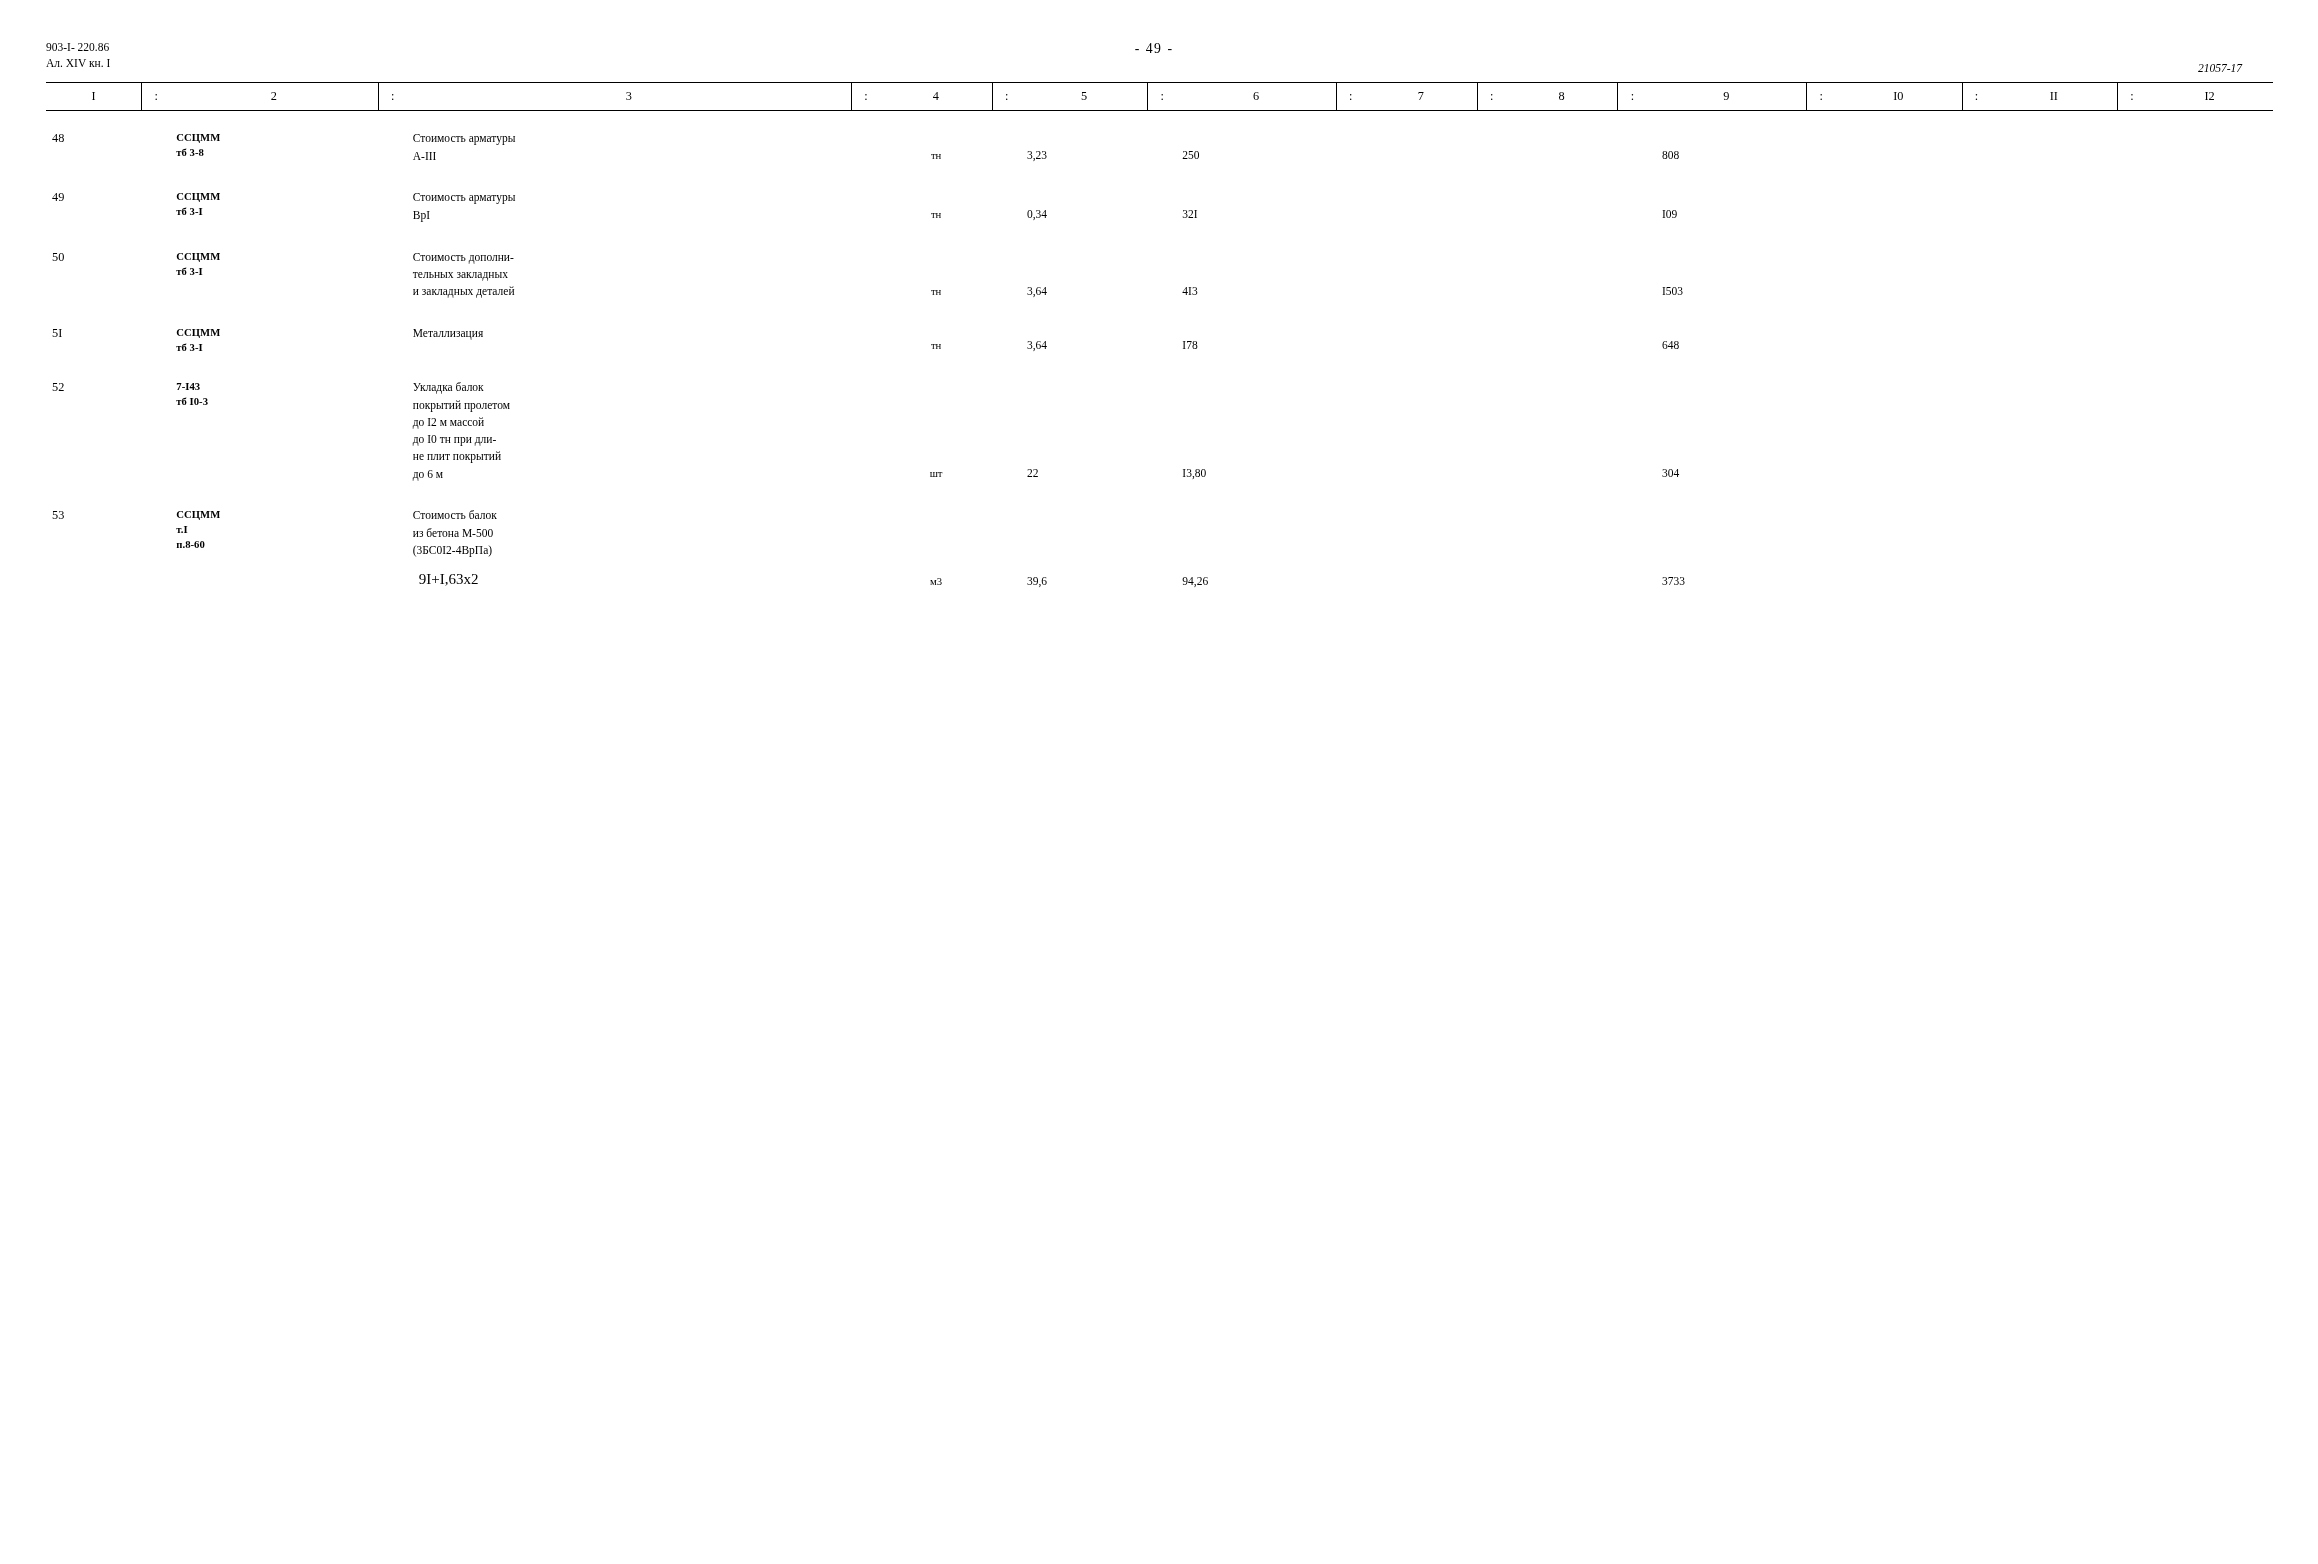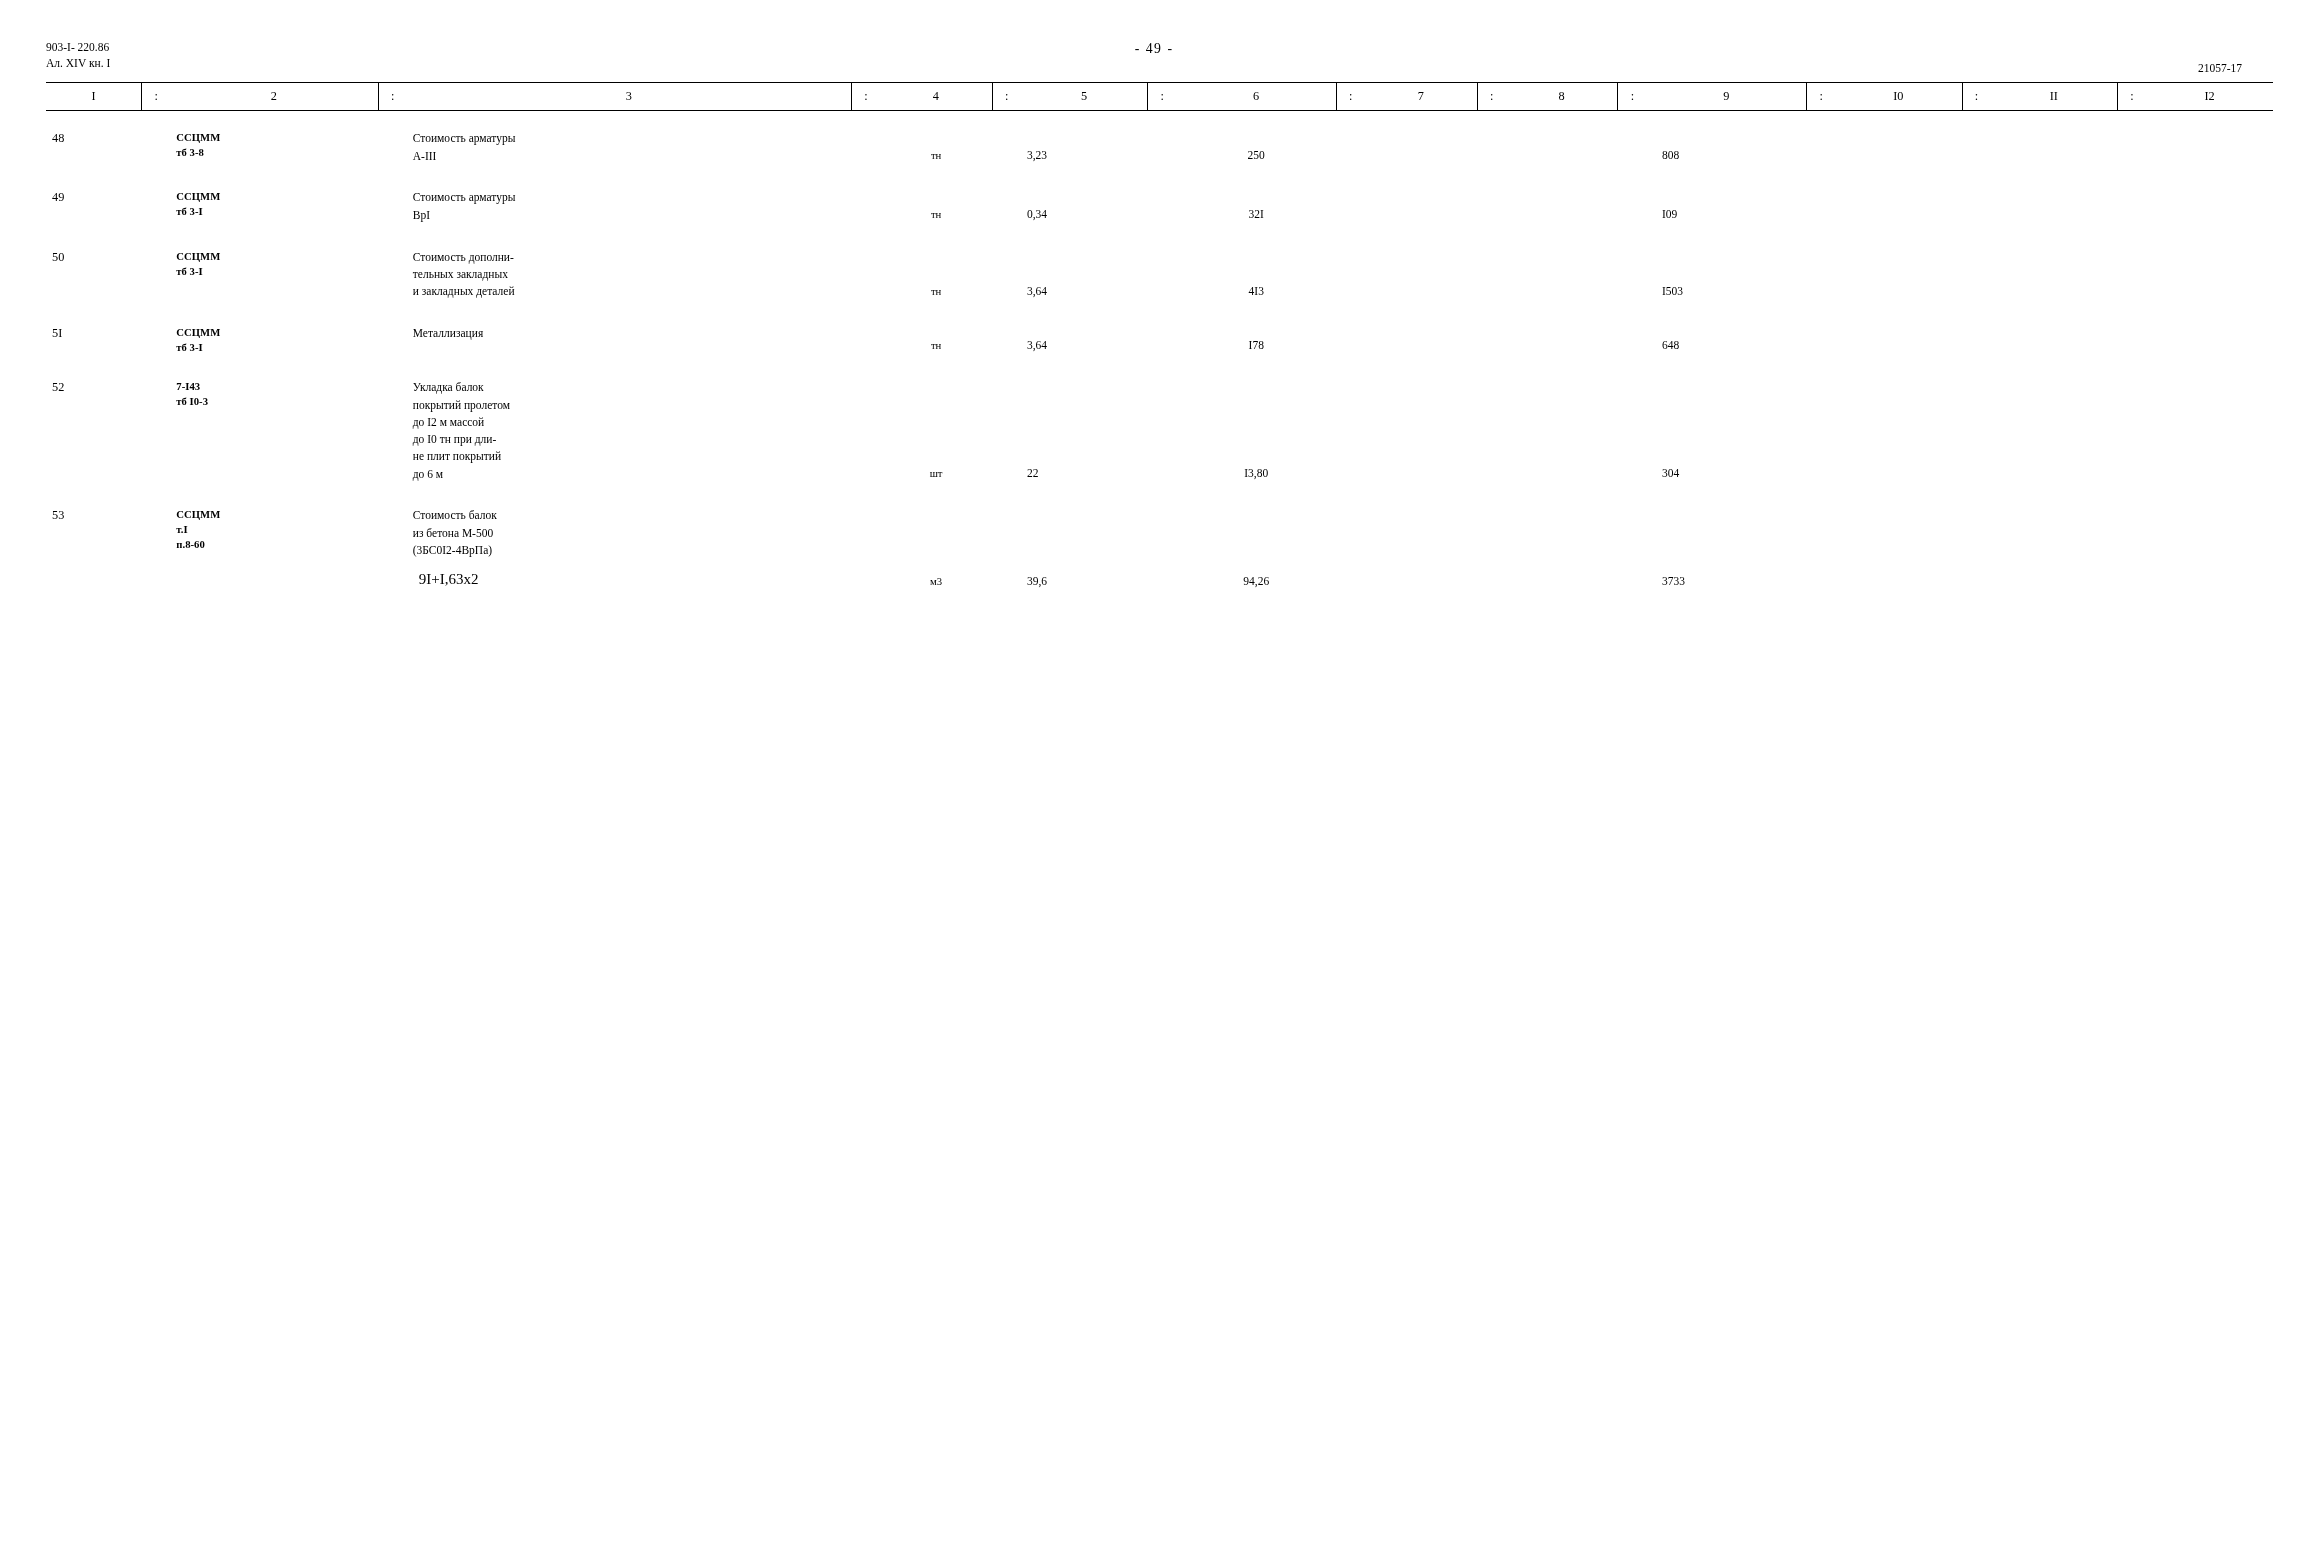--- a/index.html
+++ b/index.html
@@ -36,20 +36,21 @@
       font-size: 13.8px;
       letter-spacing: 1.5px;
       margin-top: 1.5px;
     }
 
     .header-right {
       font-size: 11.5px;
       text-align: right;
       margin-top: 23px;
       margin-right: 31px;
+      font-style: italic;
     }
 
     .table-container {
       margin-top: 7.7px;
       width: 100%;
     }
 
     table {
       width: 100%;
       border-collapse: collapse;
@@ -111,21 +112,20 @@
     }
 
     td.qty {
       text-align: left;
       vertical-align: bottom;
       font-size: 11.5px;
       padding-bottom: 6.1px;
     }
 
     td.price {
-      text-align: center;
       vertical-align: bottom;
       font-size: 11.5px;
       padding-bottom: 6.1px;
     }
 
     td.total {
       text-align: left;
       vertical-align: bottom;
       font-size: 11.5px;
       padding-bottom: 6.1px;

